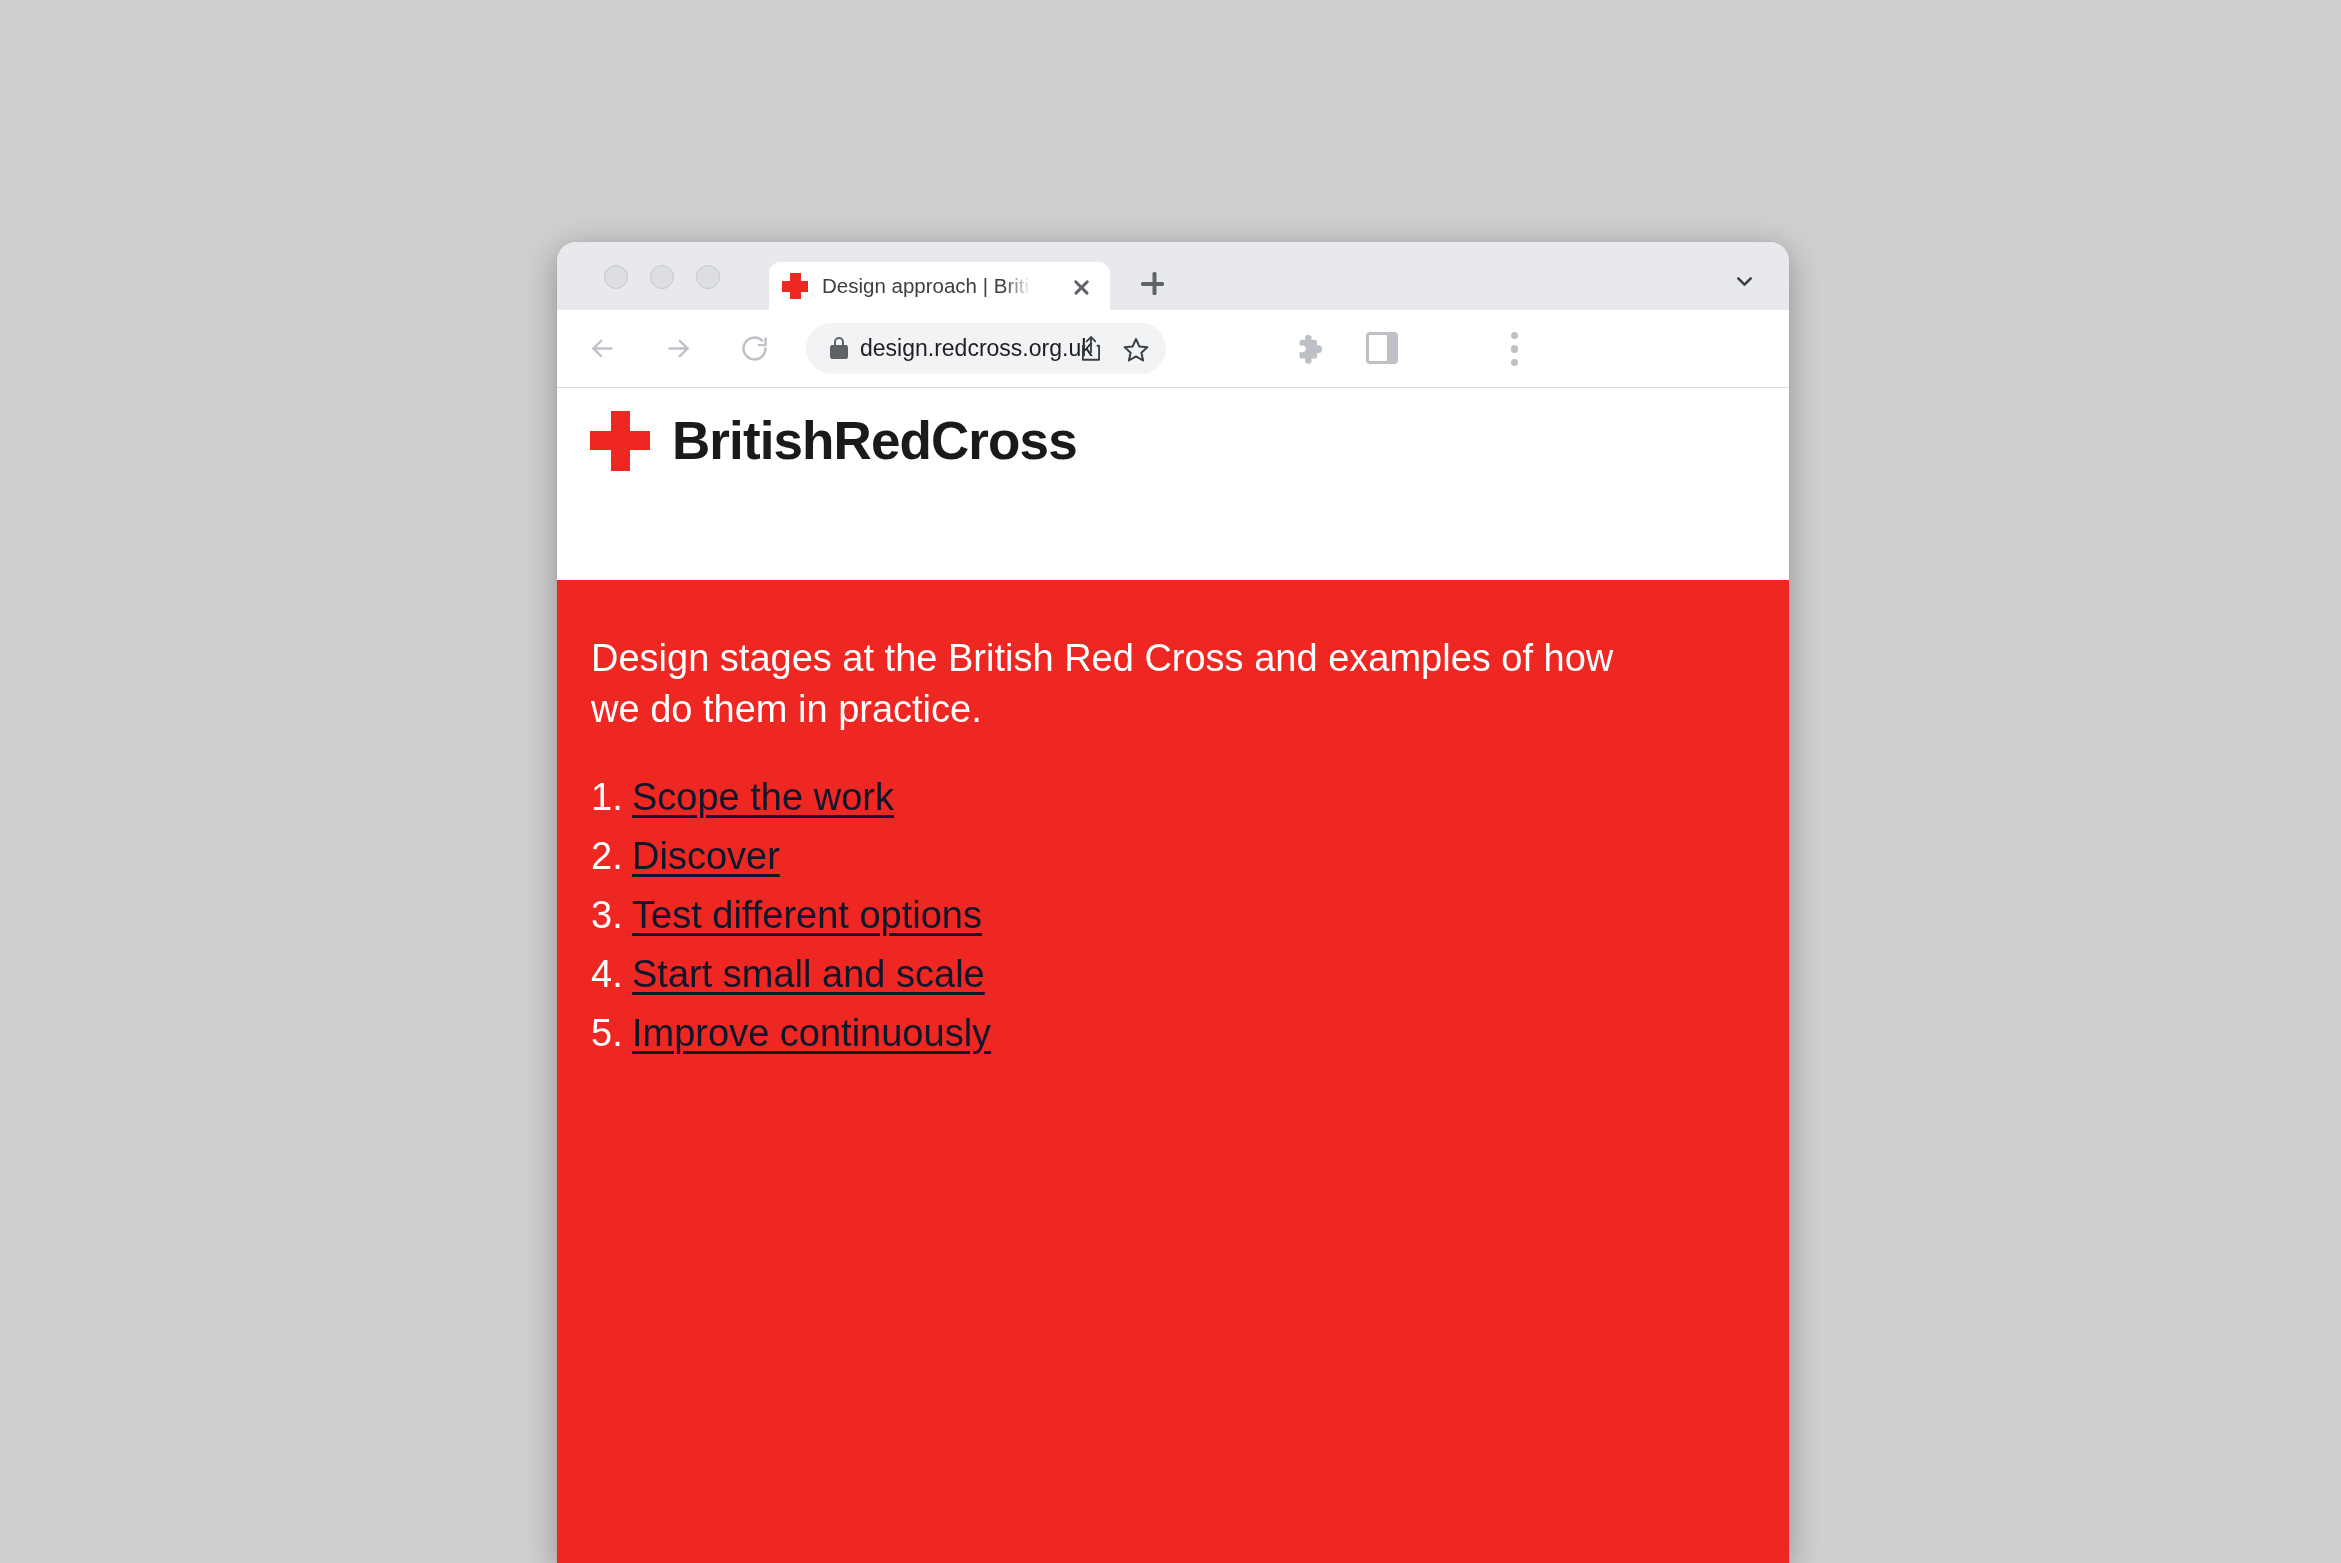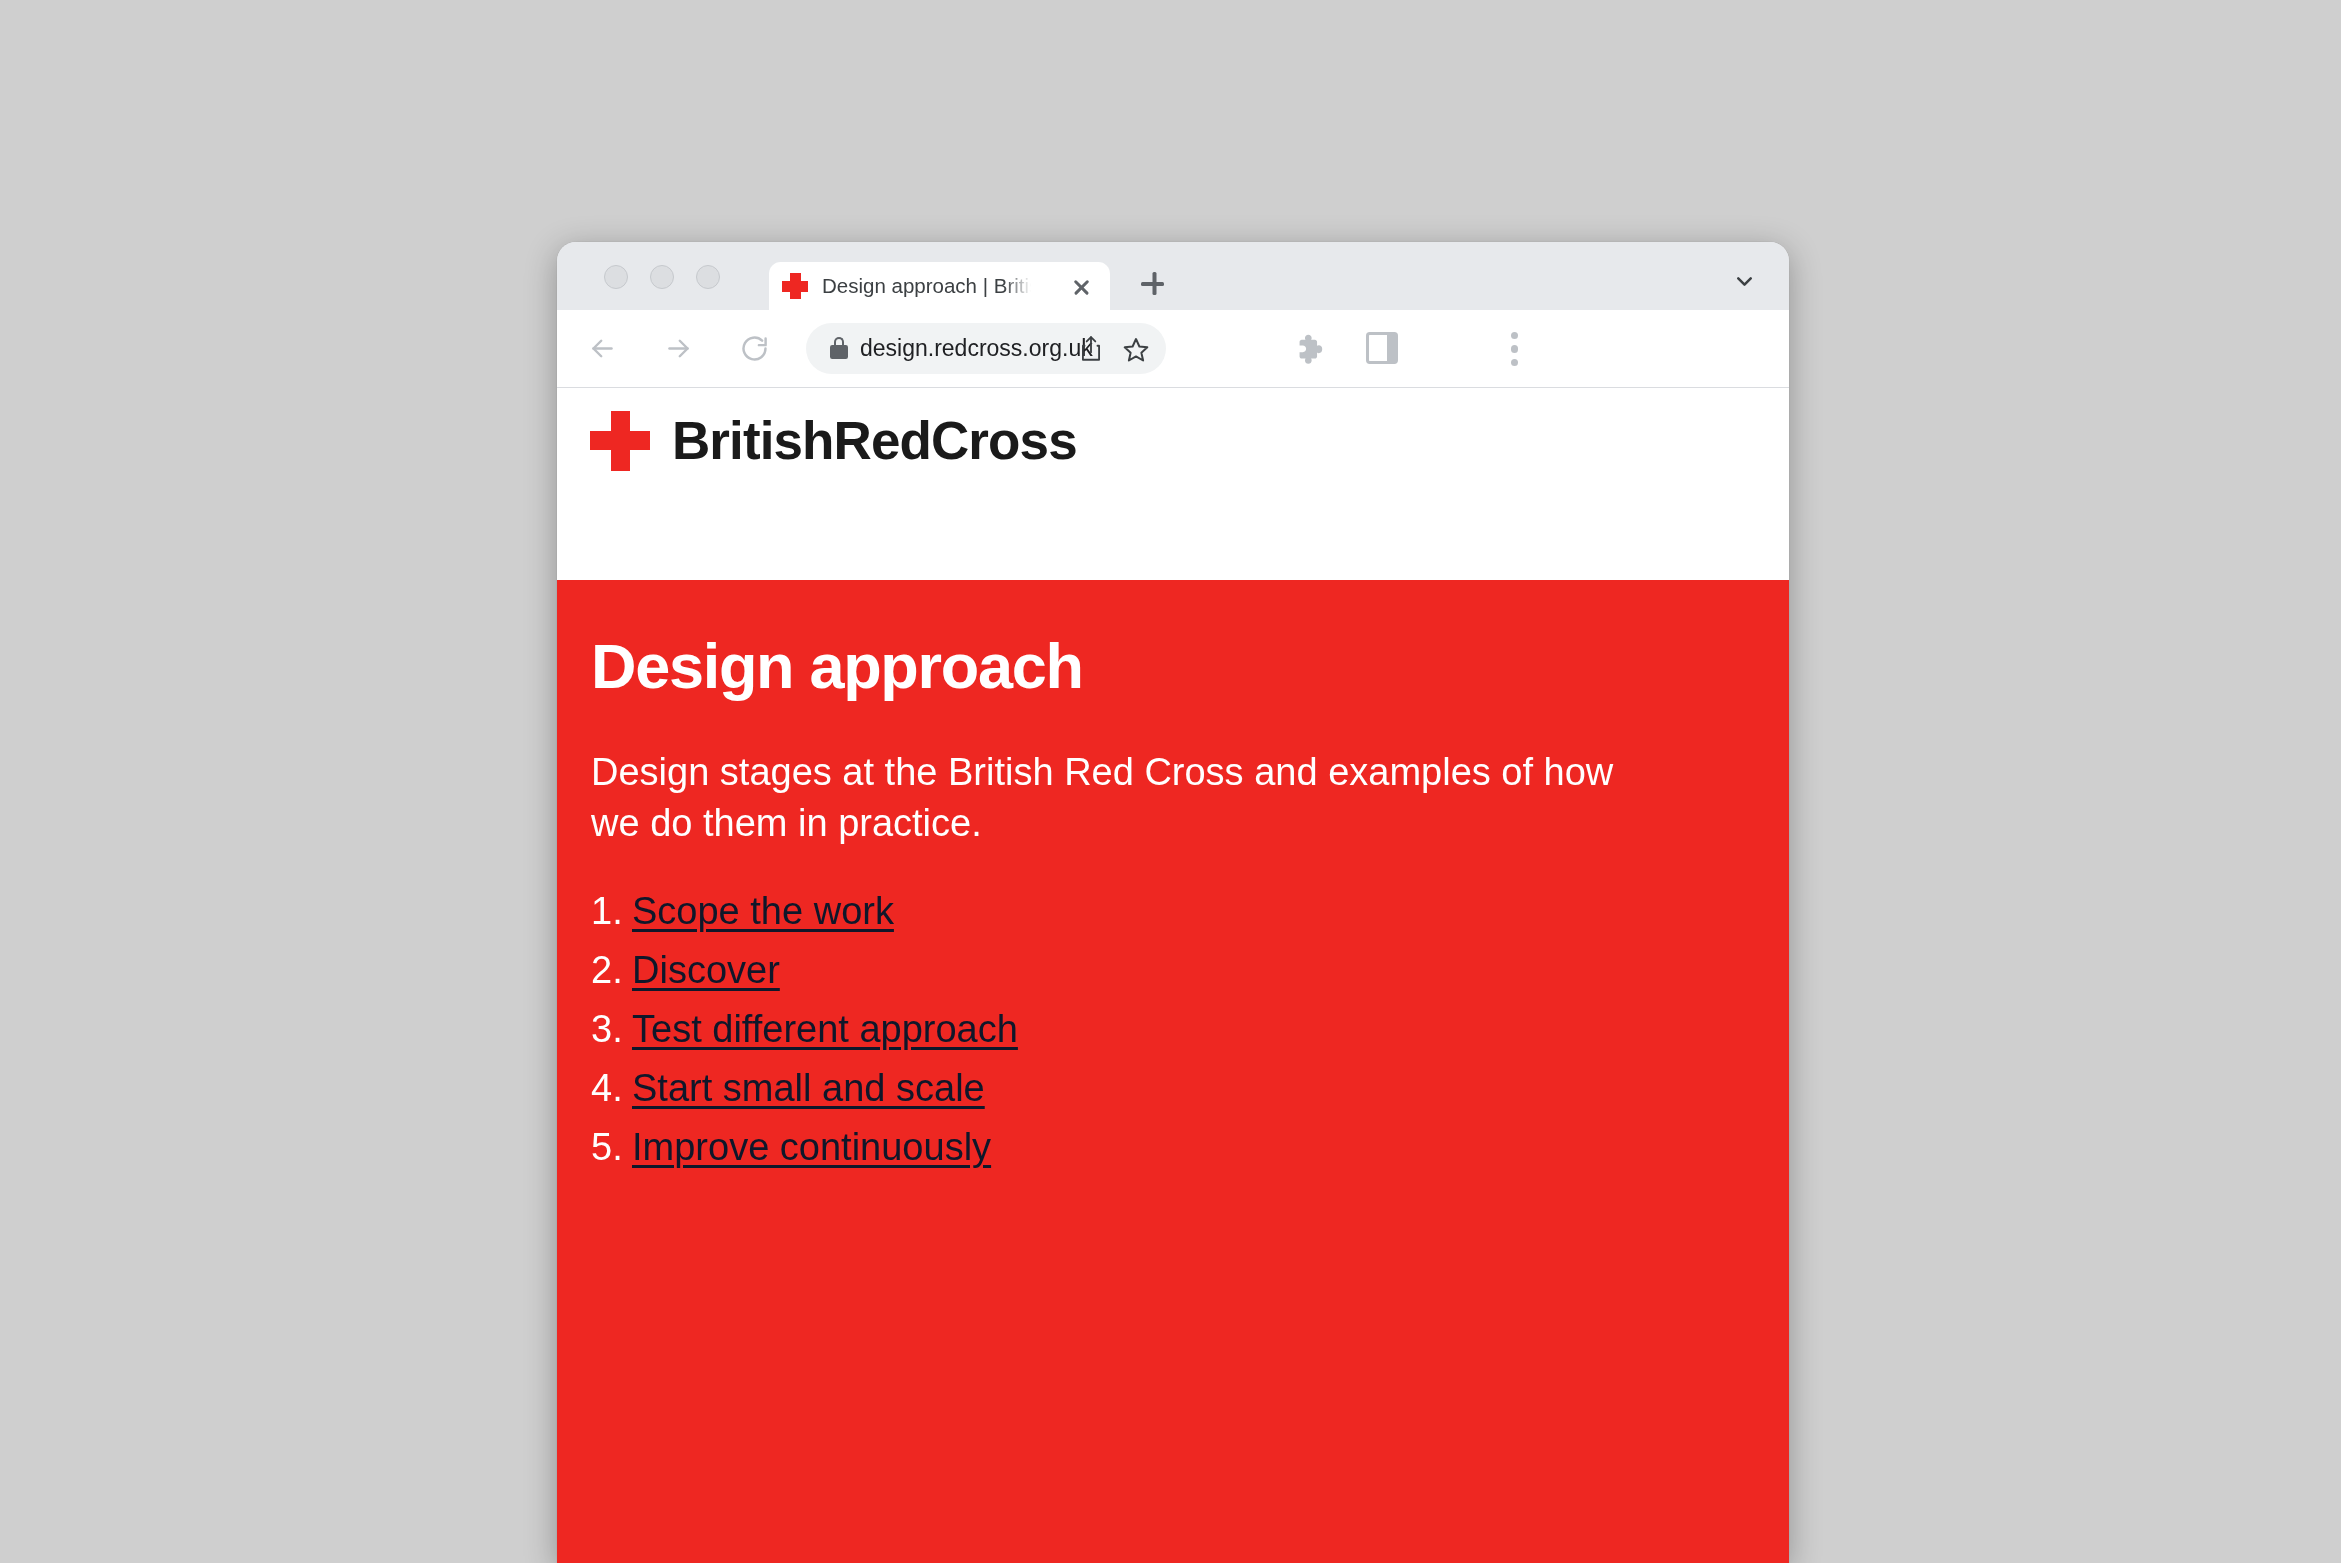--- a/index.html
+++ b/index.html
@@ -456,32 +456,31 @@
       <div id="site-logo">
         <div class="logo-cross">
           <div class="v"></div>
           <div class="h"></div>
         </div>
         <div id="site-logo-text">BritishRedCross</div>
       </div>
     </div>
 
     <div id="hero">
-      <h1 id="hero-title">Design approach</h1>
       <p id="hero-intro">Design stages at the British Red Cross and examples of how we do them in practice.</p>
 
       <ol id="stage-list">
         <li>
           <a href="#">Scope the work</a>
         </li>
         <li>
           <a href="#">Discover</a>
         </li>
         <li>
-          <a href="#">Test different approach</a>
+          <a href="#">Test different options</a>
         </li>
         <li>
           <a href="#">Start small and scale</a>
         </li>
         <li>
           <a href="#">Improve continuously</a>
         </li>
       </ol>
     </div>
   </div>

